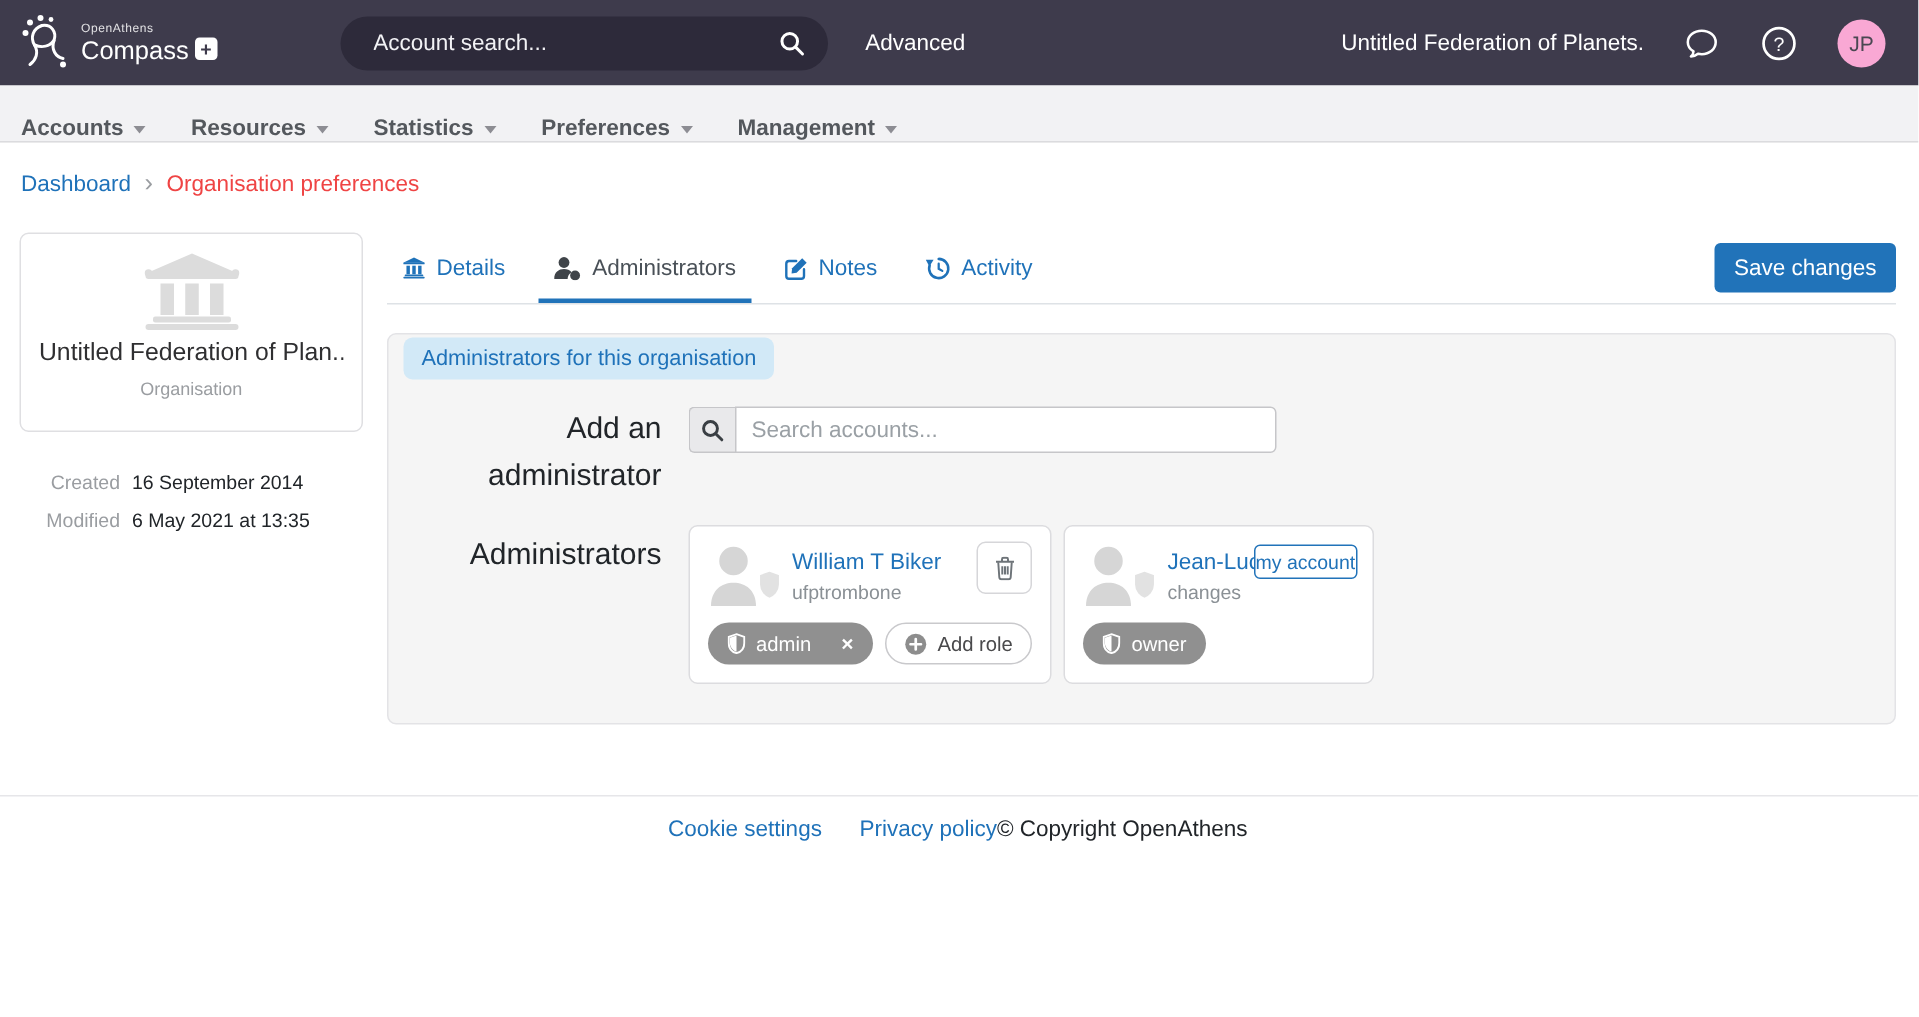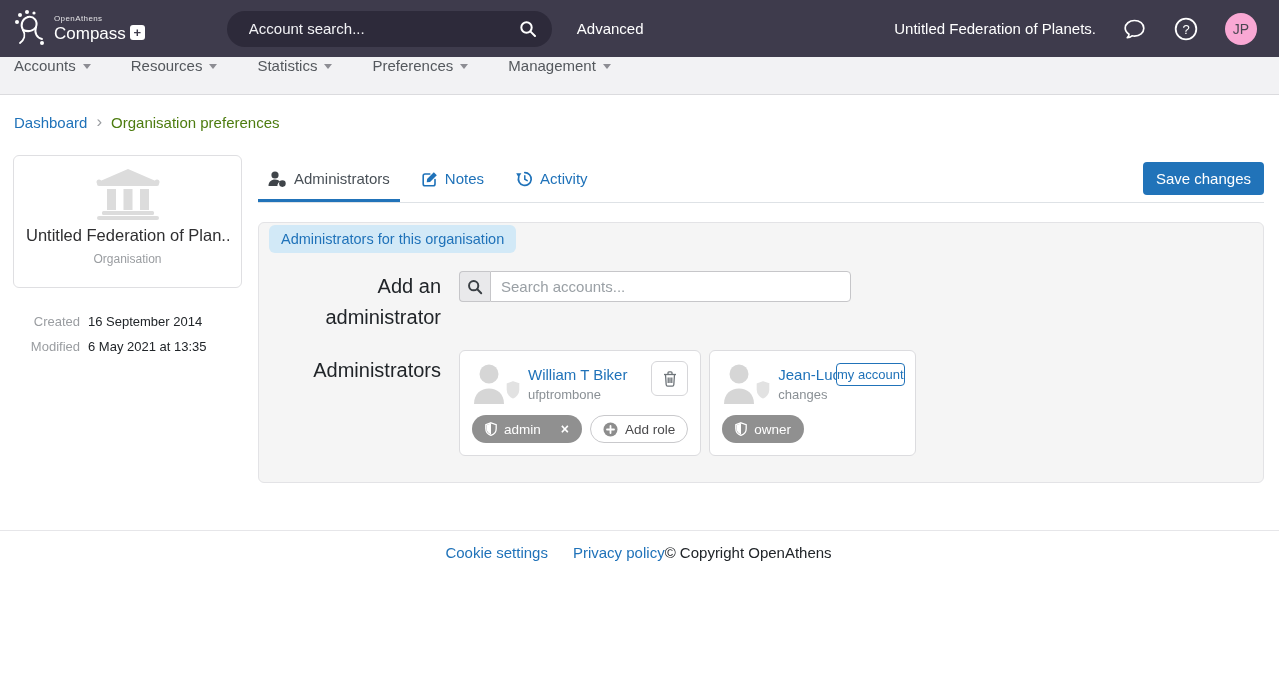--- a/index.html
+++ b/index.html
@@ -22,30 +22,30 @@
   .acct-search input { flex:1; background:transparent; border:none; outline:none; color:#fff; font-size:15px;
     font-family:"Liberation Sans", sans-serif; }
   .acct-search input::placeholder { color:#f2f2f5; opacity:1; }
   .advanced { color:#fff; font-size:15px; margin-left:25px; text-decoration:none; cursor:pointer; }
   .top-right { margin-left:auto; display:flex; align-items:center; gap:26px; }
   .org-name-top { color:#fff; font-size:15px; }
   .icon-btn { background:none; border:none; padding:0; cursor:pointer; display:flex; align-items:center; }
   .avatar { width:32px; height:32px; border-radius:50%; background:#f9a8d4; color:#4a4752; font-size:14px;
     display:flex; align-items:center; justify-content:center; cursor:pointer; }
   
-  .mainnav { height:38px; background:#f2f2f4; border-bottom:1px solid #dbdbde; display:flex; align-items:flex-start;
-    padding-left:14px; gap:40px; }
+  .mainnav { height:38px; background:#f2f2f4; border-bottom:1px solid #dbdbde; display:flex; align-items:flex-end;
+    padding-left:14px; gap:30px;font-weight:bold; }
   .nav-item { display:flex; align-items:center; gap:7px; font-size:15px; color:#54585d; cursor:pointer; }
   .caret { width:0; height:0; border-left:4.5px solid transparent; border-right:4.5px solid transparent;
     border-top:5px solid #8d8d93; margin-top:2px; }
   
   .breadcrumb { padding:19px 14px 0 14px; display:flex; align-items:center; gap:9px; font-size:15px; }
   .crumb-link { color:#1f72b9; text-decoration:none; cursor:pointer; }
   .crumb-sep { color:#9a9da1; font-size:17px; line-height:1; margin-top:-2px; }
-  .crumb-current { color:#4d7c0f; }
+  .crumb-current { color:#ef4444; }
   
   .content { display:flex; align-items:flex-start; padding:0 15px 0 13px; margin-top:24px; }
   .left-col { width:229px; flex-shrink:0; margin-right:16px; }
   .org-card { border:1px solid #dfdfe2; border-radius:6px; background:#fff; height:133px;
     padding:12px 12px 10px; text-align:center; overflow:hidden; }
   .org-card .bank-big { display:block; margin:0 auto 6px; }
   .org-card-name { font-size:16.5px; color:#2f2f31; white-space:nowrap; overflow:hidden; }
   .org-card-type { font-size:12px; color:#9a9da1; margin-top:7px; }
   .meta { margin-top:26px; }
   .meta-row { display:flex; margin-bottom:10px; font-size:13px; }
@@ -210,20 +210,34 @@
       </div>
       <div class="meta-row">
         <span class="meta-label">Modified</span>
         <span class="meta-value">6 May 2021 at 13:35</span>
       </div>
     </div>
   </div>
 
   <div class="right-col">
     <div class="tabbar">
+      <div class="tab">
+        <svg width="16" height="15" viewBox="0 0 70 62">
+          <g fill="#1f72b9">
+            <polygon points="35,1 65,16 5,16"></polygon>
+            <rect x="4" y="15" width="62" height="6" rx="2"></rect>
+            <rect x="13" y="25" width="10" height="25"></rect>
+            <rect x="30" y="25" width="10" height="25"></rect>
+            <rect x="47" y="25" width="10" height="25"></rect>
+            <rect x="8" y="51" width="54" height="5" rx="2"></rect>
+            <rect x="4" y="57" width="62" height="5" rx="2"></rect>
+          </g>
+        </svg>
+        <span>Details</span>
+      </div>
       <div class="tab active">
         <svg width="19" height="16" viewBox="0 0 19 16">
           <circle cx="7" cy="4" r="3.6" fill="#3f4449"></circle>
           <path d="M0.5 15 c0-4.4 2.9-6.6 6.5-6.6 2.1 0 3.9 0.7 5.1 2.1 -1.6 0.9-2.7 2.6-2.7 4.5 z" fill="#3f4449"></path>
           <circle cx="14.4" cy="12.6" r="3.3" fill="#3f4449"></circle>
         </svg>
         <span>Administrators</span>
       </div>
       <div class="tab">
         <svg width="16" height="16" viewBox="0 0 16 16">

